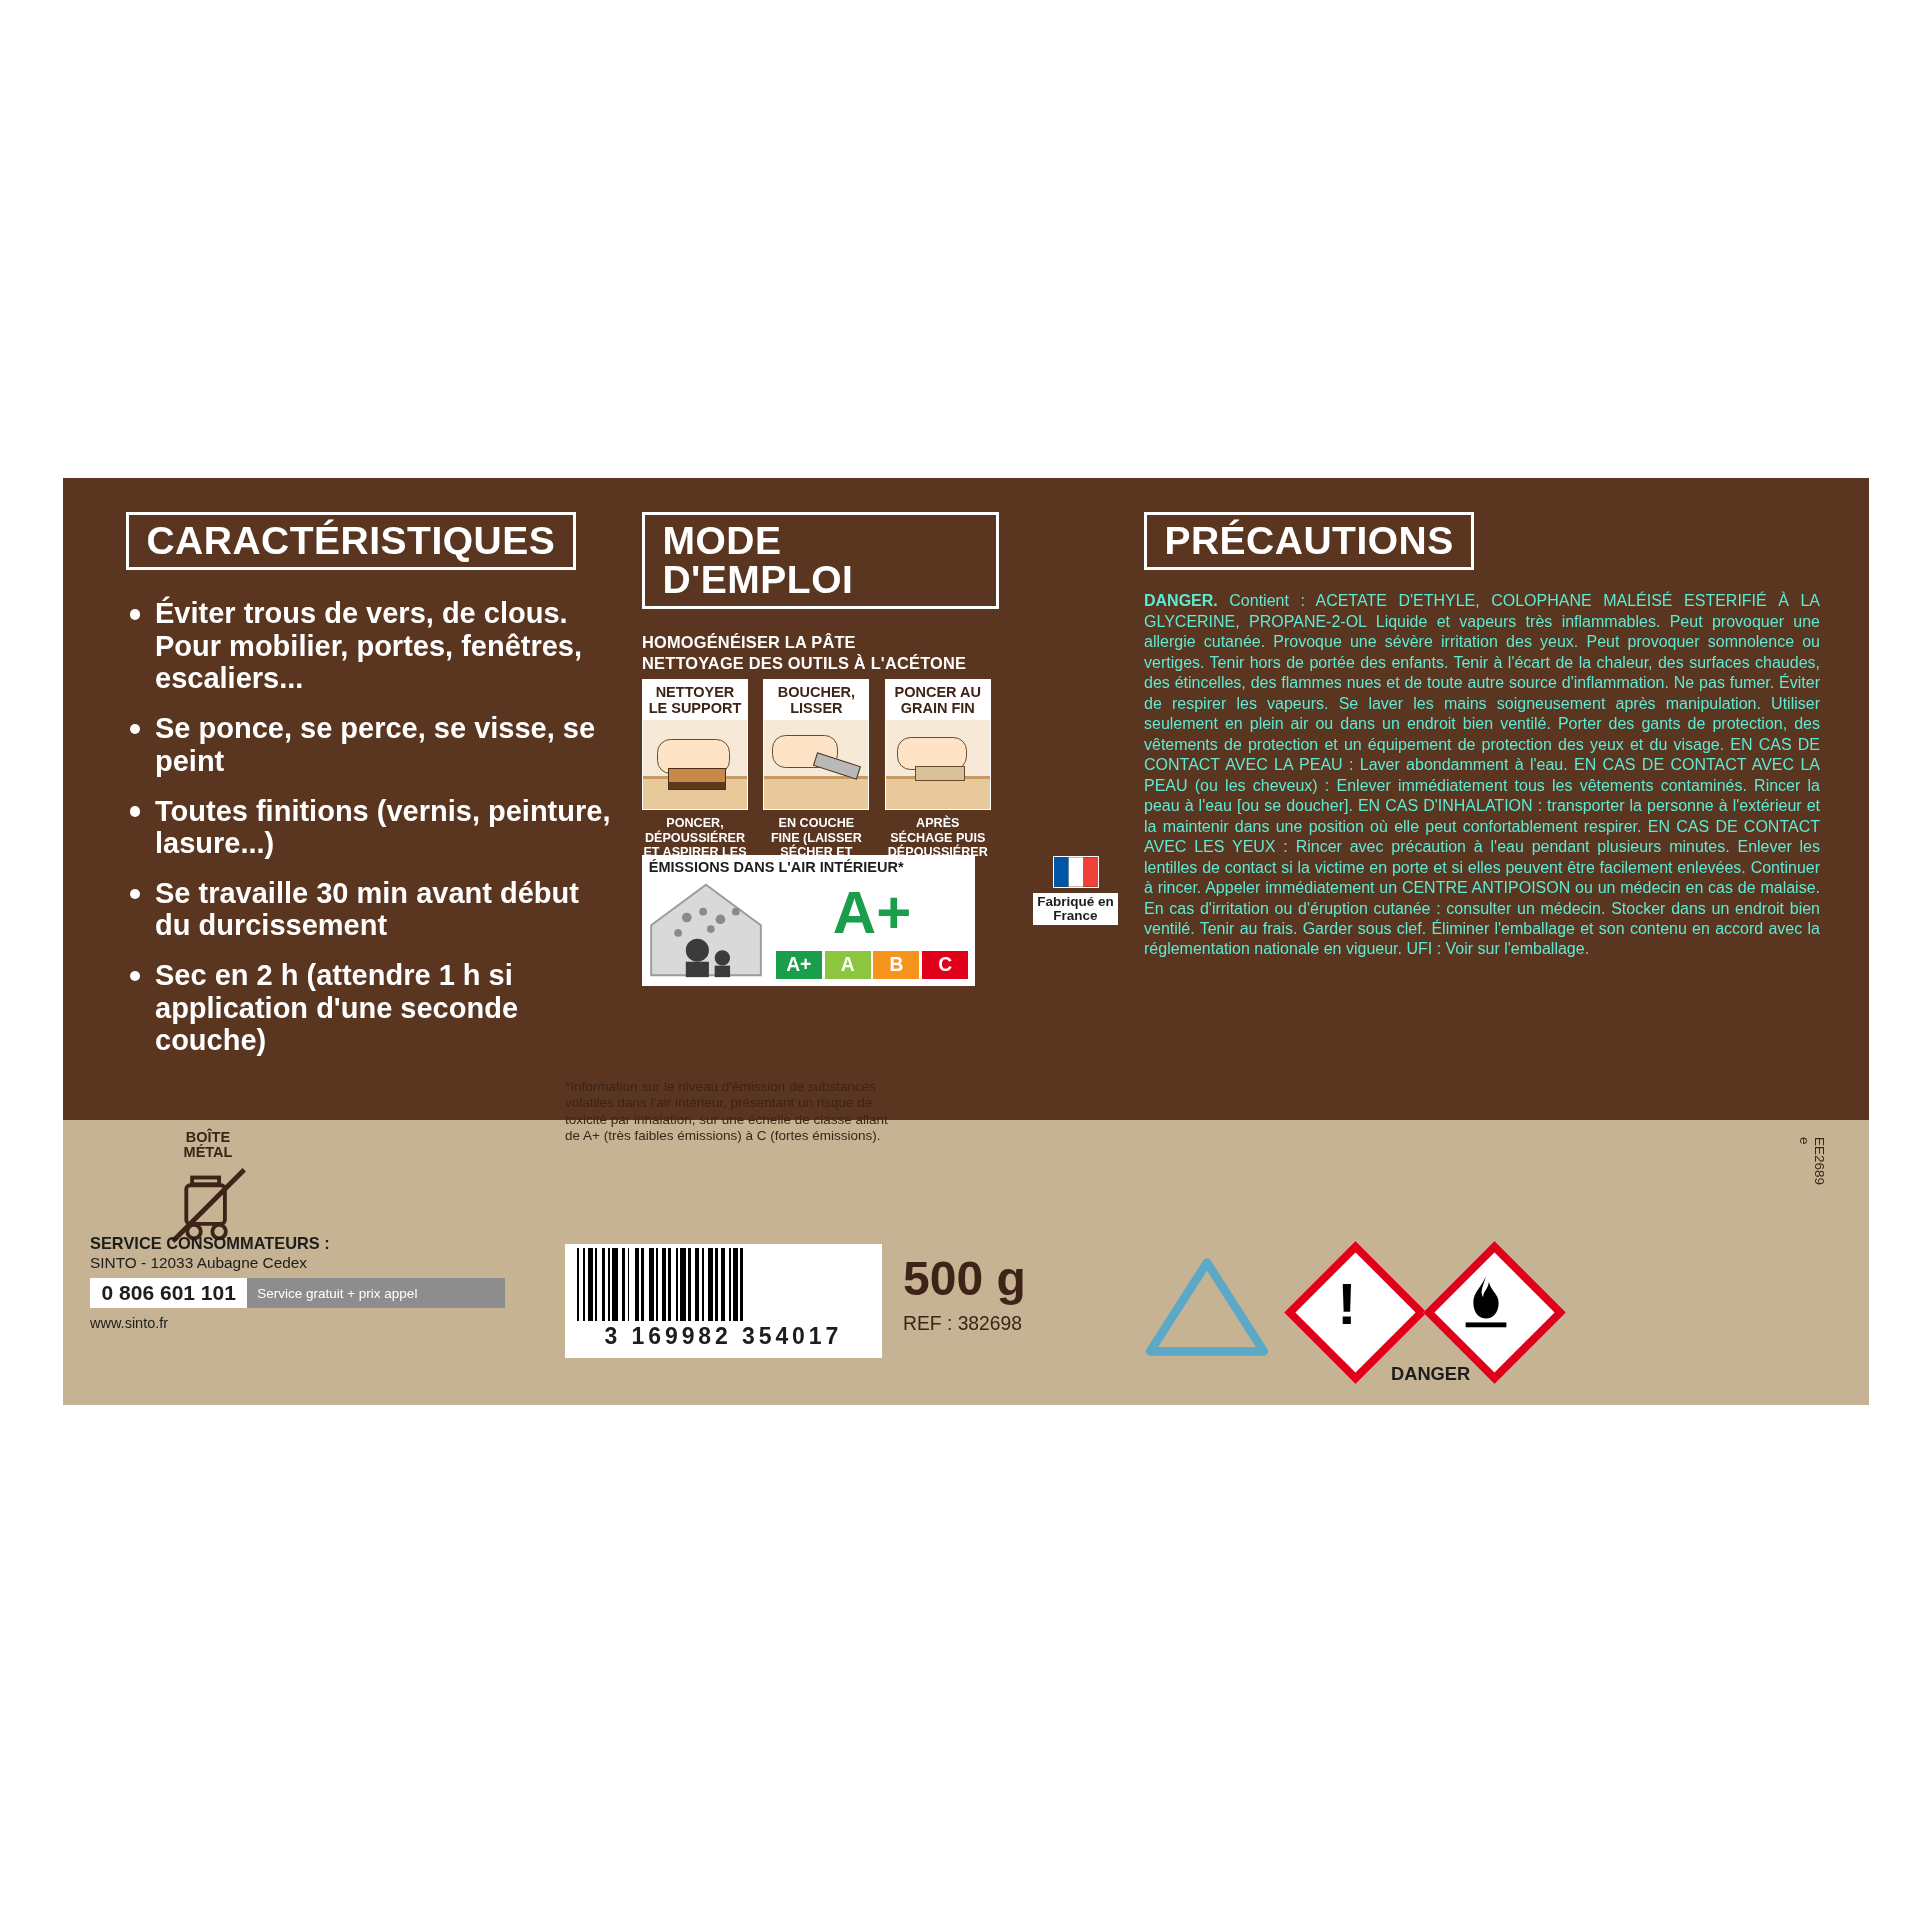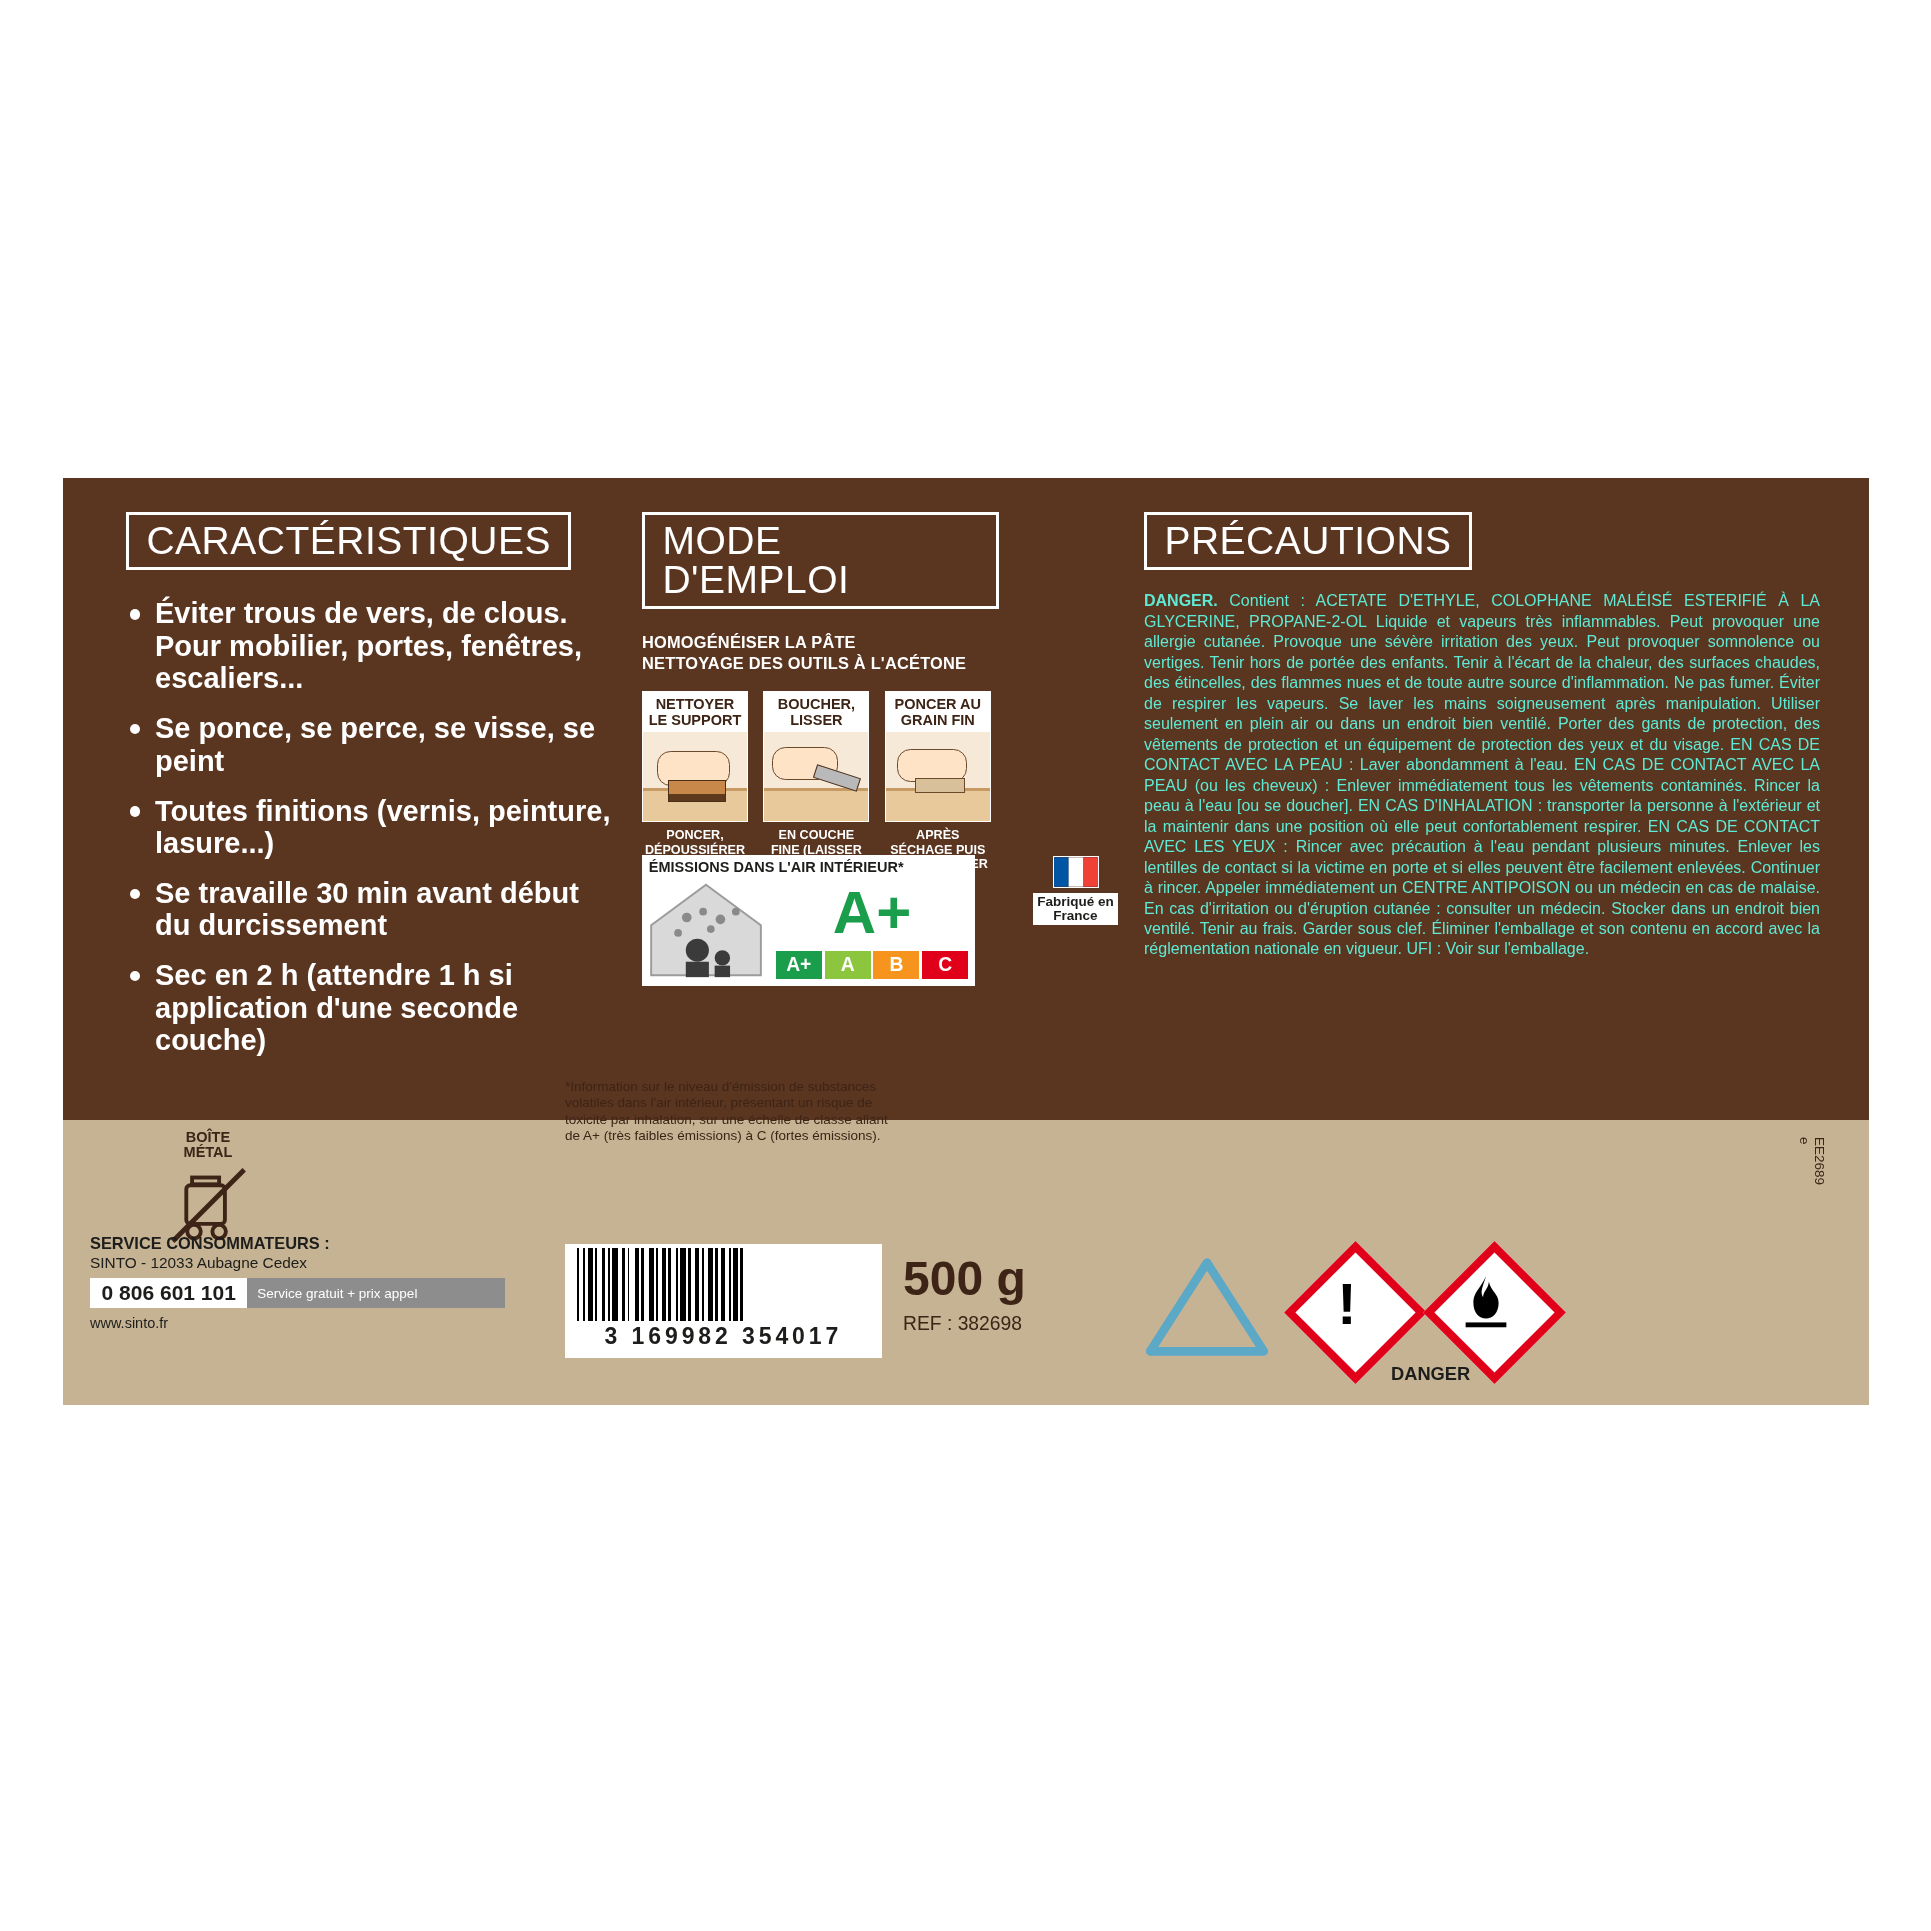--- a/index.html
+++ b/index.html
@@ -2,34 +2,34 @@
 <html><head>
 <meta charset="utf-8">
 <style>
   html,body{margin:0;padding:0;background:#ffffff;}
   body{width:1931px;height:1931px;font-family:"Liberation Sans",sans-serif;-webkit-font-smoothing:antialiased;}
   .label{position:absolute;left:63px;top:478px;width:1806px;height:927px;background:#5a3520;}
   .upper{position:relative;height:642px;}
   .lower{position:absolute;left:0;top:642px;width:100%;height:285px;background:#c6b394;}
 
   
-  .sect-title{display:inline-block;border:3.9px solid #ffffff;color:#ffffff;font-weight:normal;
+  .sect-title{display:inline-block;border:3.9px solid #ffffff;color:#ffffff;font-weight:bold;
     letter-spacing:0.5px;padding:5.8px 17.4px 7.7px 17.4px;font-size:39px;line-height:1;}
   .col{position:absolute;}
 
   
   .c1{left:63px;top:34px;width:492px;}
   .bullets{margin:27px 0 0 0;padding:0;list-style:none;color:#ffffff;}
   .bullets li{position:relative;padding-left:29px;margin-bottom:17.4px;font-size:29px;line-height:1.12;font-weight:bold;}
   .bullets li:before{content:"";position:absolute;left:3.9px;top:11.6px;width:10.6px;height:10.6px;background:#ffffff;border-radius:50%;}
 
   
   .c2{left:579px;top:34px;width:357px;}
   .c2 .lead{color:#ffffff;font-size:16.4px;font-weight:bold;line-height:1.25;margin-top:23px;letter-spacing:0.2px;}
-  .steps{display:flex;gap:15.4px;margin-top:18px;}
+  .steps{display:flex;gap:15.4px;margin-top:6px;}
   .step{width:106px;}
   .step .cap{background:#ffffff;color:#3d2417;font-weight:bold;font-size:14.5px;text-align:center;
     line-height:1.05;padding:4.8px 1.9px 3.9px 1.9px;border:1.9px solid #ffffff;border-bottom:none;}
   .step .img{border:1.9px solid #ffffff;border-top:none;background:#f6e9d8;height:89px;position:relative;overflow:hidden;}
   .step .sub{color:#ffffff;font-weight:bold;font-size:12.6px;text-align:center;line-height:1.12;margin-top:6.8px;}
 
   
   .surf{position:absolute;left:0;bottom:0;width:100%;height:33px;background:#e8c99b;}
   .surf:after{content:"";position:absolute;left:0;top:0;width:100%;height:2.9px;background:#c79a63;}
   .hand{position:absolute;background:#ffe3c6;border:1.9px solid #6b4a2c;border-radius:13.5px;}

